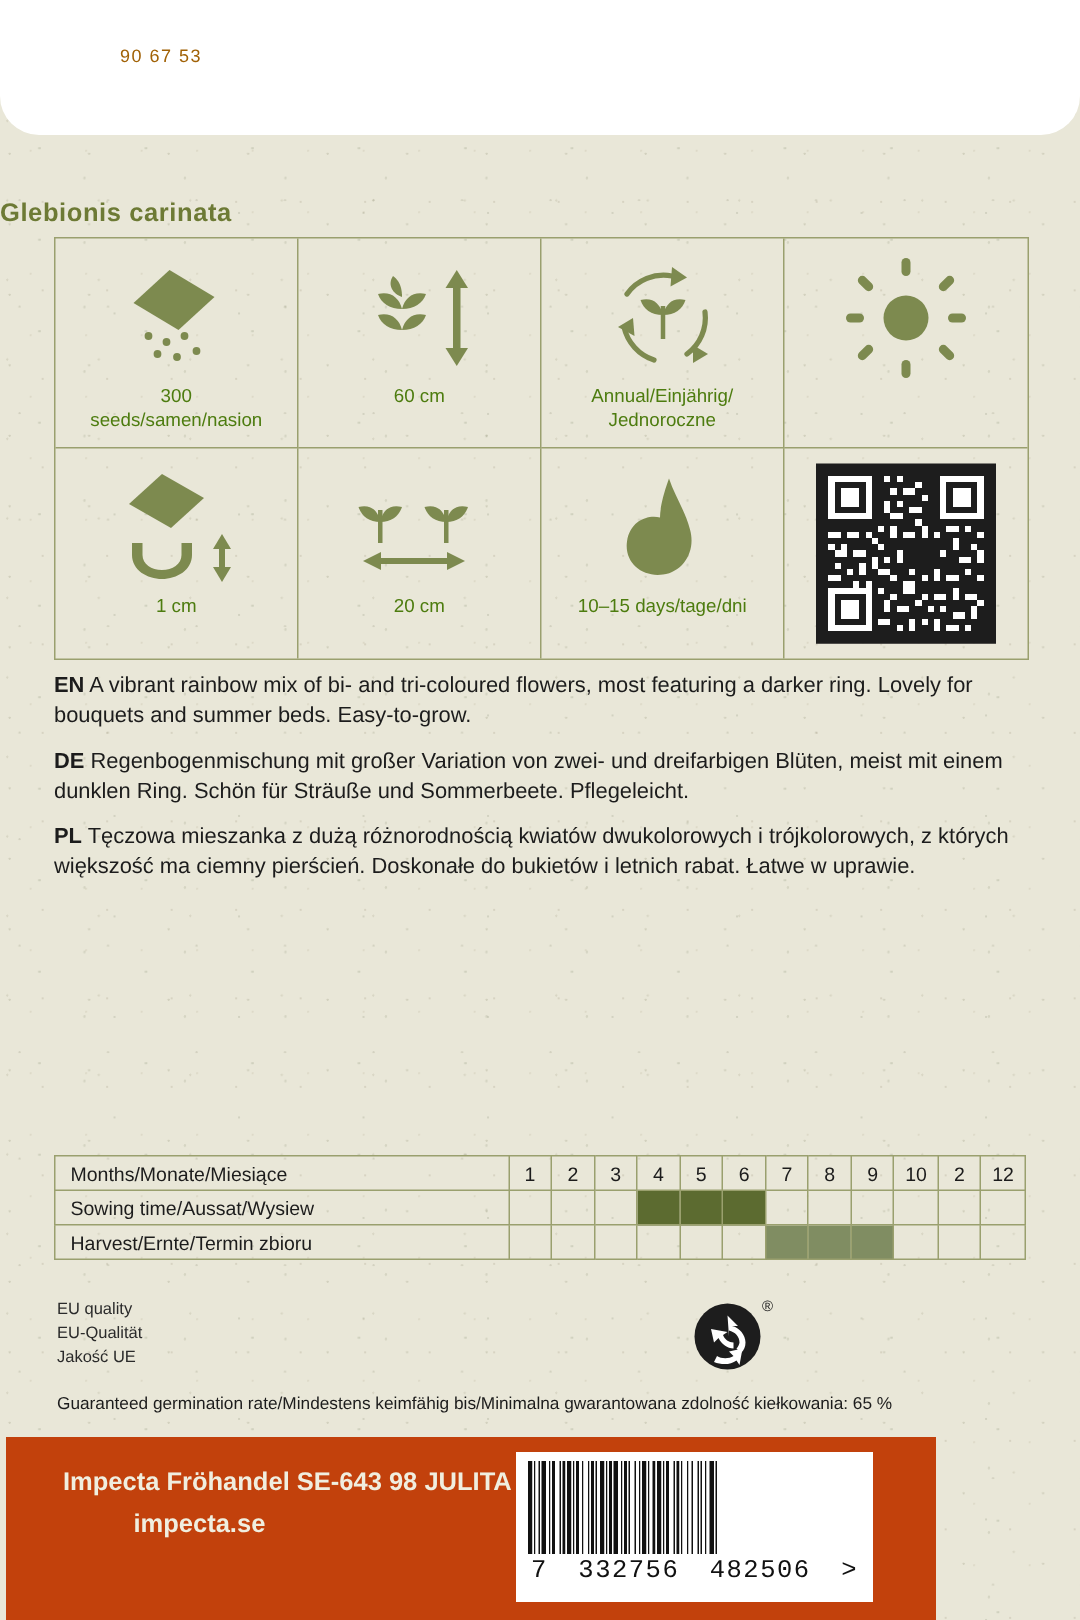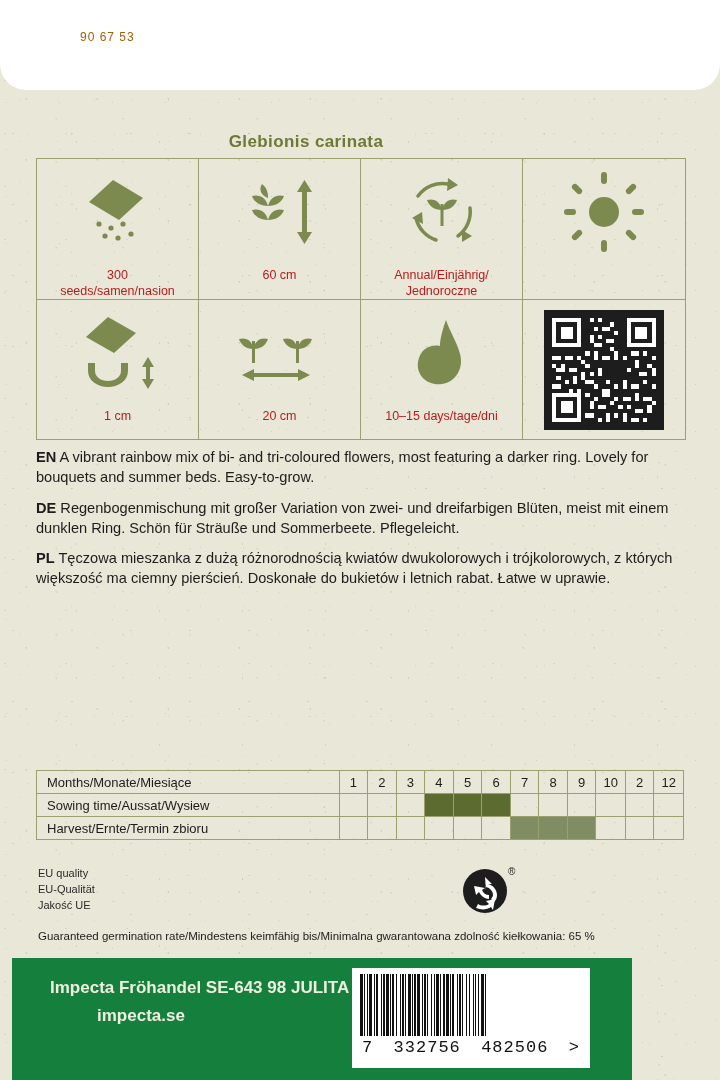--- a/index.html
+++ b/index.html
@@ -57,21 +57,20 @@
     left: 80px; top: 30px;
     font-size: 12px;
     letter-spacing: 1px;
     color: #a16207;
     z-index: 4;
   }
 
   .latin-name {
     position: absolute;
     top: 132px; left: 0; width: 612px;
-    text-align: center;
     font-size: 17px;
     font-weight: bold;
     color: #6d7a35;
     letter-spacing: .4px;
   }
 
   
   .icon-grid {
     position: absolute;
     left: 36px; top: 158px;
@@ -94,23 +93,23 @@
   }
   .cell:nth-child(4n) { border-right: none; }
   .cell:nth-child(n+5) { border-bottom: none; }
   .cell .glyph {
     height: 82px;
     display: flex;
     align-items: center;
     justify-content: center;
   }
   .cell .cap {
-    margin-top: 15px;
+    margin-top: 4px;
     font-size: 12.5px;
-    color: #b91c1c;
+    color: #4d7c0f;
     text-align: center;
     line-height: 1.25;
   }
   .cell.qr { padding: 0; align-items: center; justify-content: center; }
 
   .qr-box {
     width: 120px; height: 120px;
     background: #1d1d1d;
     position: relative;
     image-rendering: pixelated;
@@ -174,23 +173,23 @@
   .germ {
     position: absolute;
     left: 38px; top: 930px;
     font-size: 11.5px;
     color: #1c1c1c;
   }
 
   
   .footer {
     position: absolute;
-    left: 12px; bottom: 0;
+    left: 4px; bottom: 0;
     width: 620px; height: 122px;
-    background: #15803d;
+    background: #c2410c;
   }
   .footer .company {
     position: absolute;
     left: 38px; top: 20px;
     color: #f0eedf;
     font-size: 17px;
     font-weight: bold;
   }
   .footer .site {
     position: absolute;

